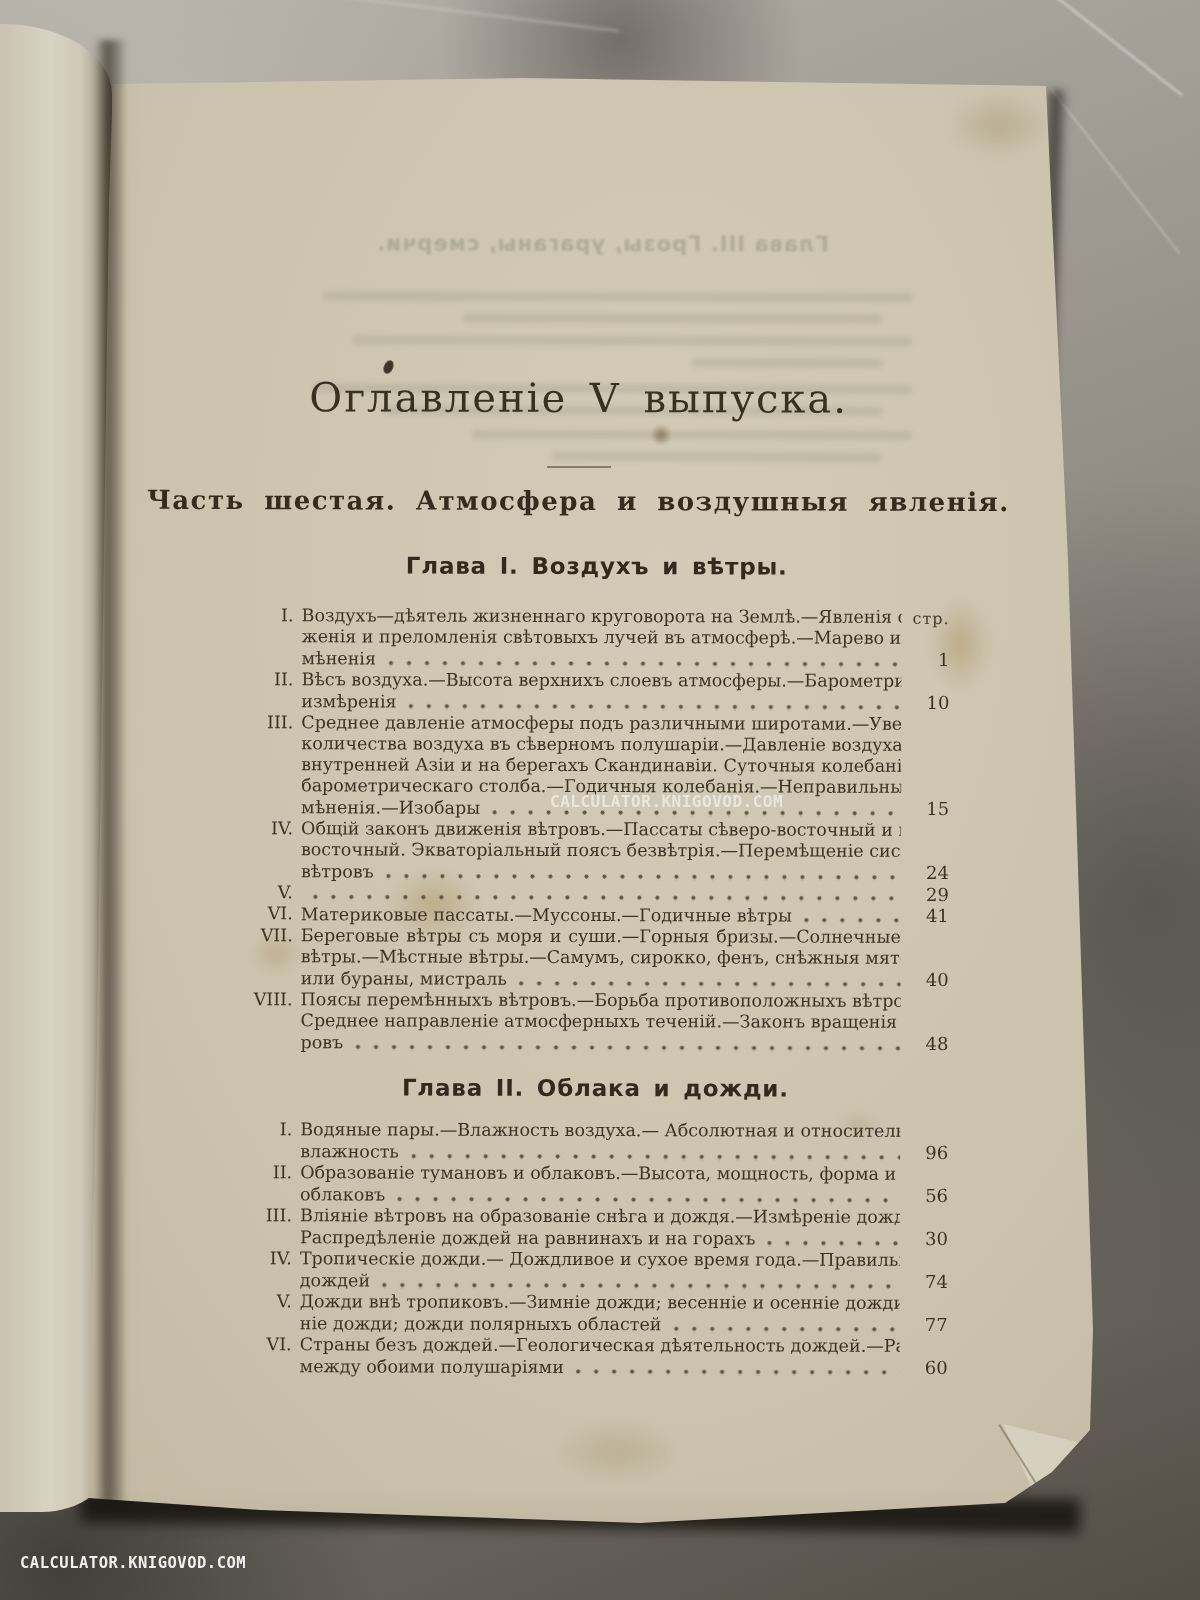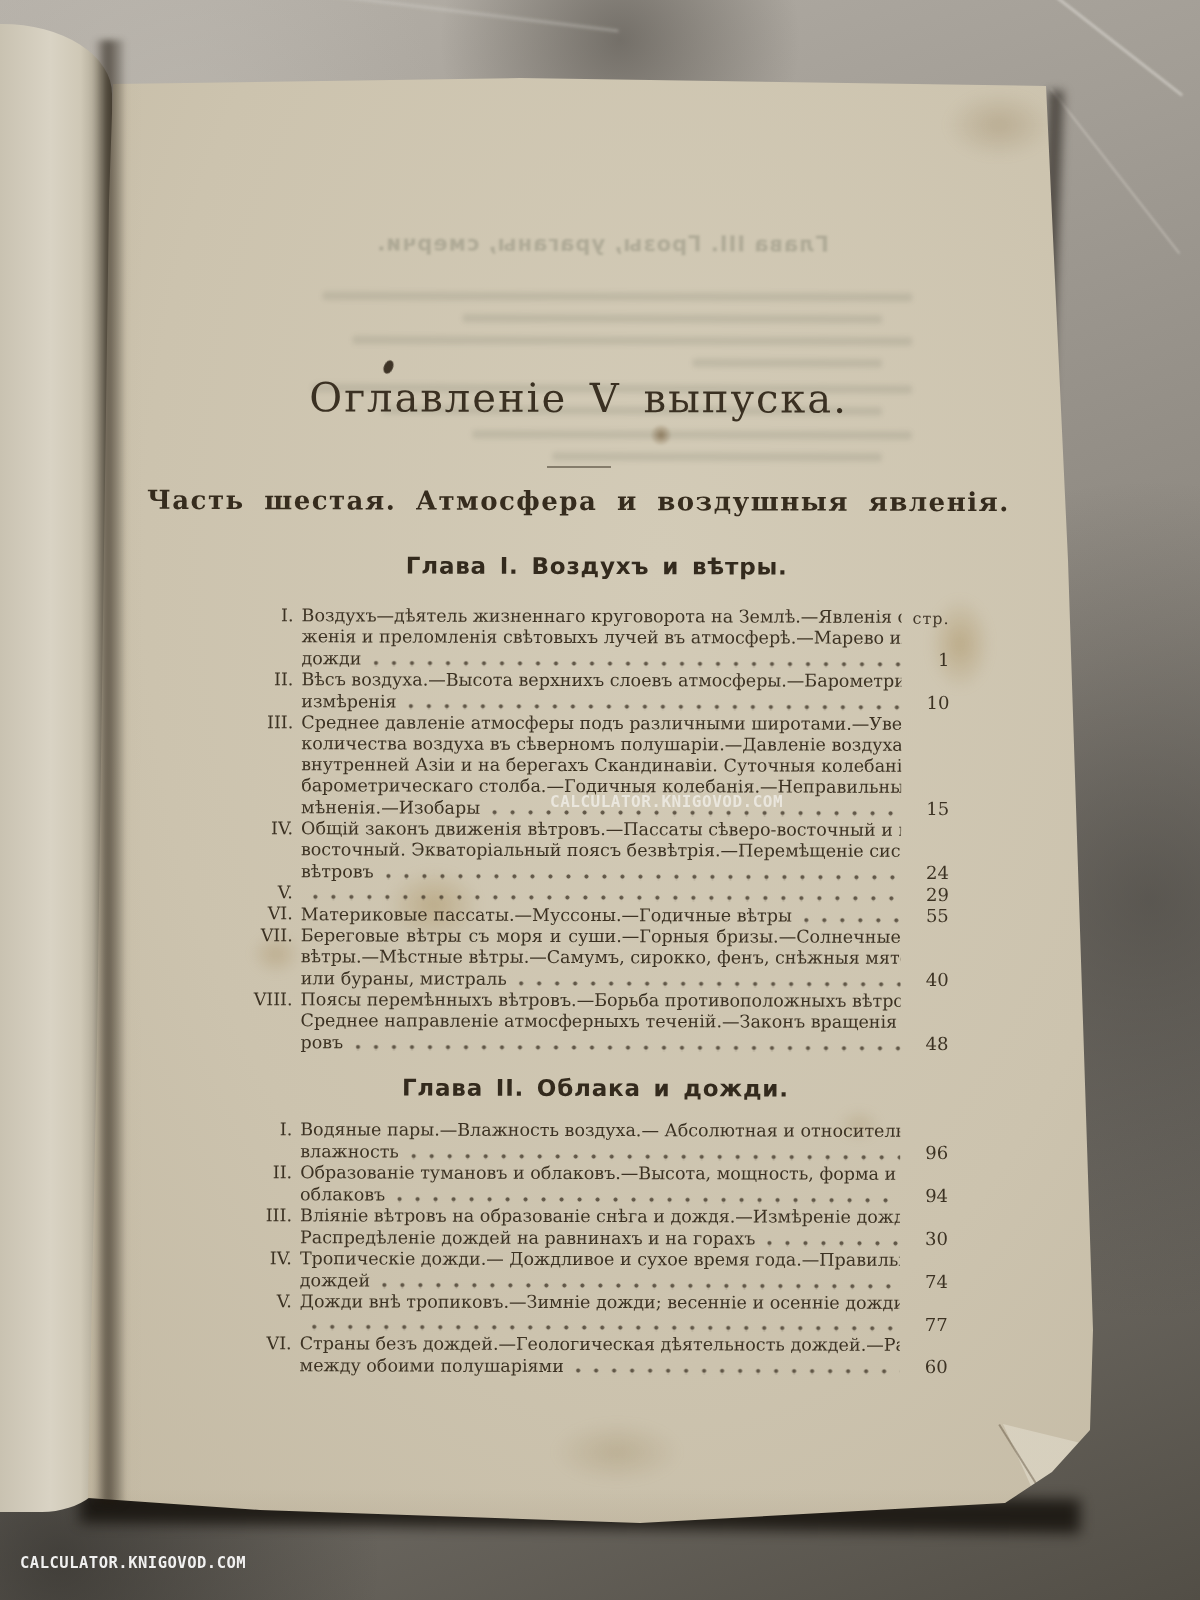--- a/index.html
+++ b/index.html
@@ -139,21 +139,21 @@
       <div class="str-label">стр.</div>
 
       <div class="toc">
           <div class="chapter-heading">Глава I. Воздухъ и вѣтры.</div>
           <div class="toc-item">
             <div class="numeral">I.</div>
             <div class="item-lines">
               <div class="item-line">Воздухъ—дѣятель жизненнаго круговорота на Землѣ.—Явленія отра-</div>
               <div class="item-line">женія и преломленія свѣтовыхъ лучей въ атмосферѣ.—Марево или</div>
               <div class="item-line last">
-                <span class="line-text">дожди</span>
+                <span class="line-text">мѣненія</span>
                 <span class="leader"></span>
                 <span class="pageno">1</span>
               </div>
             </div>
           </div>
           <div class="toc-item">
             <div class="numeral">II.</div>
             <div class="item-lines">
               <div class="item-line">Вѣсъ воздуха.—Высота верхнихъ слоевъ атмосферы.—Барометрическія</div>
               <div class="item-line last">
@@ -197,21 +197,21 @@
                 <span class="pageno">29</span>
               </div>
             </div>
           </div>
           <div class="toc-item">
             <div class="numeral">VI.</div>
             <div class="item-lines">
               <div class="item-line last">
                 <span class="line-text">Материковые пассаты.—Муссоны.—Годичные вѣтры</span>
                 <span class="leader"></span>
-                <span class="pageno">55</span>
+                <span class="pageno">41</span>
               </div>
             </div>
           </div>
           <div class="toc-item">
             <div class="numeral">VII.</div>
             <div class="item-lines">
               <div class="item-line">Береговые вѣтры съ моря и суши.—Горныя бризы.—Солнечные</div>
               <div class="item-line">вѣтры.—Мѣстные вѣтры.—Самумъ, сирокко, фенъ, снѣжныя мятели</div>
               <div class="item-line last">
                 <span class="line-text">или бураны, мистраль</span>
@@ -244,21 +244,21 @@
               </div>
             </div>
           </div>
           <div class="toc-item">
             <div class="numeral">II.</div>
             <div class="item-lines">
               <div class="item-line">Образованіе тумановъ и облаковъ.—Высота, мощность, форма и видъ</div>
               <div class="item-line last">
                 <span class="line-text">облаковъ</span>
                 <span class="leader"></span>
-                <span class="pageno">94</span>
+                <span class="pageno">56</span>
               </div>
             </div>
           </div>
           <div class="toc-item">
             <div class="numeral">III.</div>
             <div class="item-lines">
               <div class="item-line">Вліяніе вѣтровъ на образованіе снѣга и дождя.—Измѣреніе дождей.—</div>
               <div class="item-line last">
                 <span class="line-text">Распредѣленіе дождей на равнинахъ и на горахъ</span>
                 <span class="leader"></span>
@@ -275,20 +275,21 @@
                 <span class="leader"></span>
                 <span class="pageno">74</span>
               </div>
             </div>
           </div>
           <div class="toc-item">
             <div class="numeral">V.</div>
             <div class="item-lines">
               <div class="item-line">Дожди внѣ тропиковъ.—Зимніе дожди; весенніе и осенніе дожди; лѣт-</div>
               <div class="item-line last">
+                <span class="line-text">ніе дожди; дожди полярныхъ областей</span>
                 <span class="leader"></span>
                 <span class="pageno">77</span>
               </div>
             </div>
           </div>
           <div class="toc-item">
             <div class="numeral">VI.</div>
             <div class="item-lines">
               <div class="item-line">Страны безъ дождей.—Геологическая дѣятельность дождей.—Различіе</div>
               <div class="item-line last">

